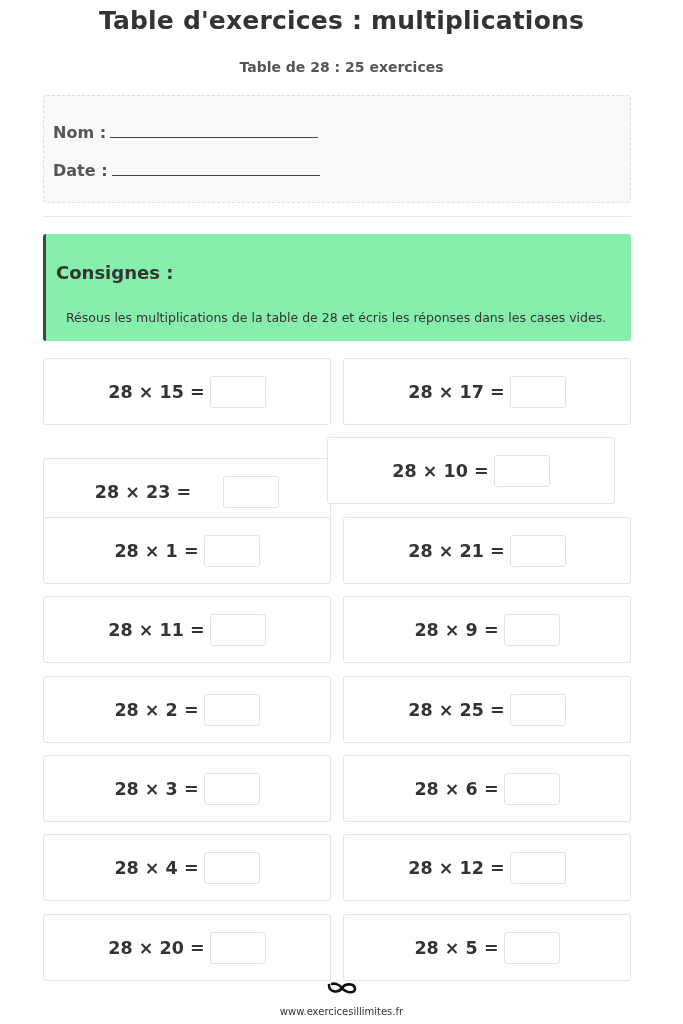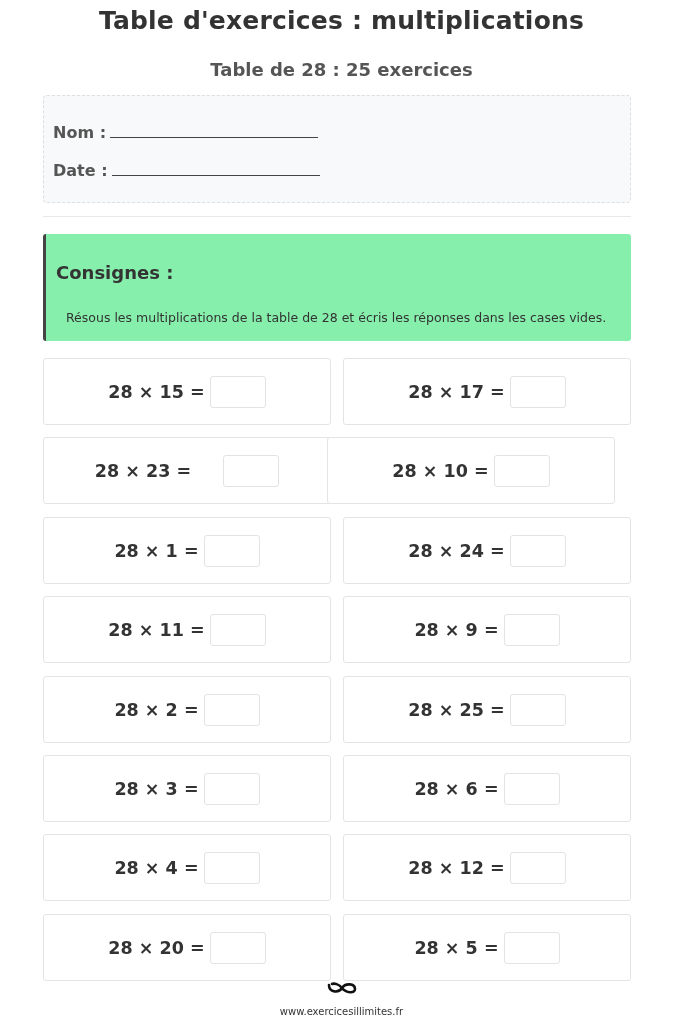--- a/index.html
+++ b/index.html
@@ -10,21 +10,21 @@
     color: #333333;
     position: relative;
   }
   .title {
     position: absolute; left: 0; right: 0; top: 6px;
     text-align: center; font-size: 25px; font-weight: bold; color: #333;
     letter-spacing: 0.2px;
   }
   .subtitle {
     position: absolute; left: 0; right: 0; top: 59px;
-    text-align: center; font-size: 18px; font-weight: bold; color: #555;
+    text-align: center; font-size: 14px; font-weight: bold; color: #555;
   }
   .info-box {
     position: absolute; left: 43px; top: 95px; width: 586px; height: 106px;
     background: #f8f9fa; border: 1px dashed #dcdfe2; border-radius: 4px;
   }
   .info-line {
     position: absolute; left: 9px; font-size: 16px; font-weight: bold; color: #555;
   }
   .info-line .blank {
     display: inline-block; width: 208px; border-bottom: 1.5px solid #444;
@@ -90,35 +90,35 @@
 
 <div class="card" style="left:43px;top:358px;">
   <span class="expr">28 × 15 =</span>
   <div class="answer"></div>
 </div>
 <div class="card" style="left:343px;top:358px;">
   <span class="expr">28 × 17 =</span>
   <div class="answer"></div>
 </div>
 
-<div class="card" style="left:43px;top:437px;gap:27px;">
+<div class="card" style="left:43px;top:458px;gap:27px;">
   <span class="expr">28 × 23 =</span>
   <div class="answer"></div>
 </div>
 <div class="card" style="left:327px;top:437px;">
   <span class="expr">28 × 10 =</span>
   <div class="answer"></div>
 </div>
 
 <div class="card" style="left:43px;top:517px;">
   <span class="expr">28 × 1 =</span>
   <div class="answer"></div>
 </div>
 <div class="card" style="left:343px;top:517px;">
-  <span class="expr">28 × 24 =</span>
+  <span class="expr">28 × 21 =</span>
   <div class="answer"></div>
 </div>
 
 <div class="card" style="left:43px;top:596px;">
   <span class="expr">28 × 11 =</span>
   <div class="answer"></div>
 </div>
 <div class="card" style="left:343px;top:596px;">
   <span class="expr">28 × 9 =</span>
   <div class="answer"></div>

